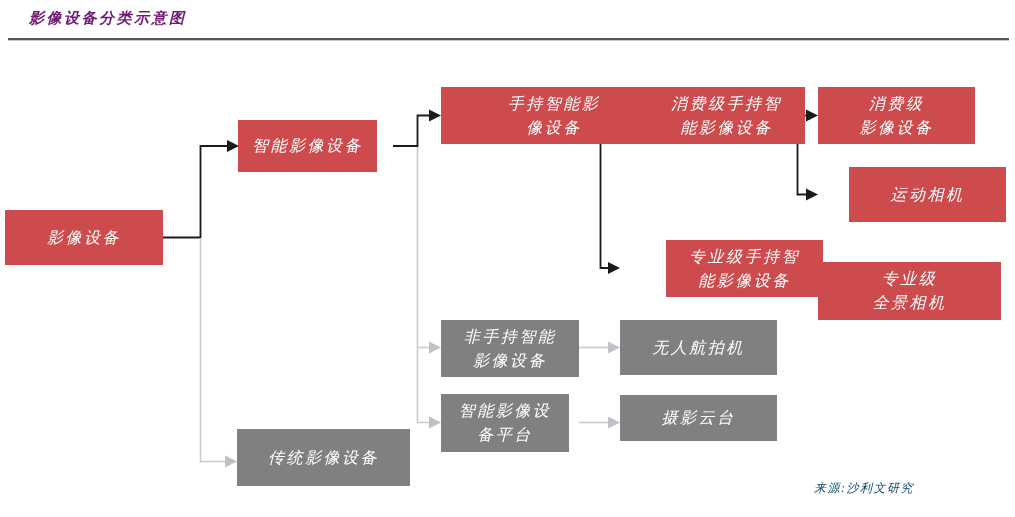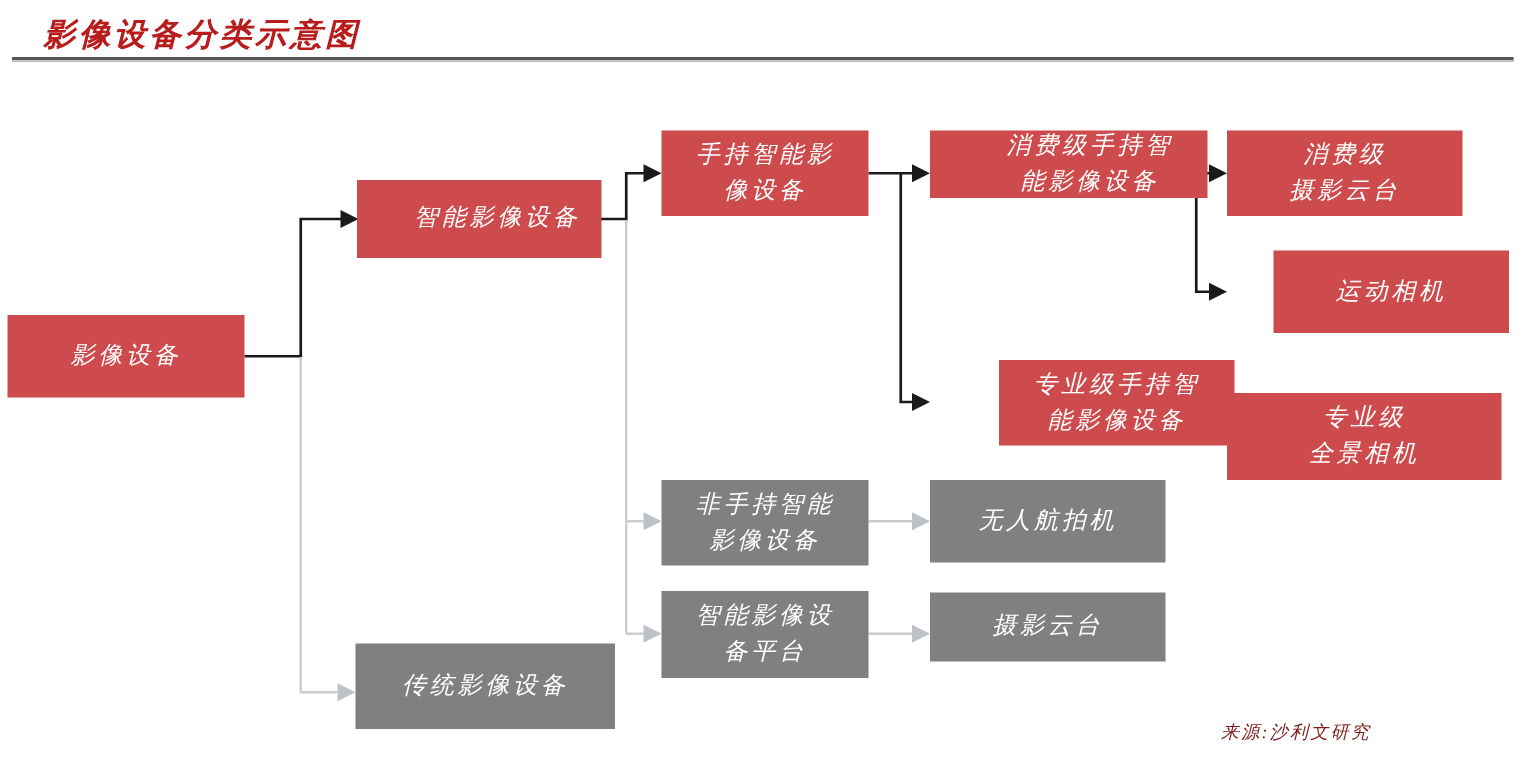--- a/index.html
+++ b/index.html
@@ -9,24 +9,24 @@
     position: relative;
     overflow: hidden;
     font-family: "Liberation Serif", serif;
   }
   .stage { position: absolute; inset: 0; }
 
   .page-title {
     position: absolute;
     left: 29px; top: 9px;
     margin: 0;
-    font-size: 21px;
+    font-size: 15px;
     font-weight: bold;
     font-style: italic;
-    color: #b91c1c;
+    color: #701a75;
     letter-spacing: 2.5px;
     font-family: "Liberation Serif", serif;
     white-space: nowrap;
   }
   .title-rule {
     position: absolute;
     left: 8px; right: 6px; top: 38px;
     height: 2px;
     background: #565656;
     border-bottom: 1px solid #c9c9c9;
@@ -44,26 +44,26 @@
     letter-spacing: 2.5px;
     line-height: 1.5;
     white-space: pre-line;
     font-family: "Liberation Serif", serif;
   }
   .node.red  { background: var(--c-red,  #ce4b4d); }
   .node.gray { background: var(--c-gray, #808080); }
 
   
   #node-root          { left:   5px; top: 210px; width: 158px; height: 55px; }
-  #node-smart         { left: 238px; top: 120px; width: 139px; height: 52px; padding-left: 24px; }
+  #node-smart         { left: 238px; top: 120px; width: 139px; height: 52px; }
   #node-traditional   { left: 237px; top: 415px; width: 173px; height: 57px; margin-top: 14px; }
-  #node-handheld      { left: 441px; top:  87px; width: 138px; height: 57px; }
+  #node-handheld      { left: 441px; top:  87px; width: 138px; height: 57px; padding-left: 44px; }
   #node-nonhandheld   { left: 441px; top: 320px; width: 138px; height: 57px; }
-  #node-platform      { left: 441px; top: 394px; width: 138px; height: 58px; }
-  #node-consumer      { left: 620px; top:  87px; width: 157px; height: 45px; padding-left: 28px; }
+  #node-platform      { left: 441px; top: 394px; width: 128px; height: 58px; }
+  #node-consumer      { left: 620px; top:  87px; width: 157px; height: 57px; padding-left: 28px; }
   #node-professional  { left: 620px; top: 240px; width: 157px; height: 57px; margin-left: 46px; }
   #node-drone         { left: 620px; top: 320px; width: 157px; height: 55px; }
   #node-gimbal        { left: 620px; top: 395px; width: 157px; height: 46px; }
   #node-consumer-pano { left: 818px; top:  87px; width: 157px; height: 57px; }
   #node-action-cam    { left: 818px; top: 167px; width: 157px; height: 55px; margin-left: 31px; }
   #node-pro-pano      { left: 818px; top: 238px; width: 183px; height: 58px; margin-top: 24px; }
 
   svg.connectors {
     position: absolute; left: 0; top: 0;
     width: 1015px; height: 517px;
@@ -72,21 +72,21 @@
   .ln-black { stroke: var(--c-line_black, #1a1a1a); stroke-width: 1.8; fill: none; }
   .ln-gray  { stroke: var(--c-line_gray,  #c9cccf); stroke-width: 1.6; fill: none; }
   .ah-black { fill: var(--c-line_black, #1a1a1a); stroke: none; }
   .ah-gray  { fill: var(--c-arrow_gray, #bcc2c8); stroke: none; }
 
   .source-note {
     position: absolute;
     left: 814px; top: 480px;
     font-size: 12px;
     font-style: italic;
-    color: #7f1d1d;
+    color: #0c4a6e;
     letter-spacing: 1.5px;
     font-family: "Liberation Serif", serif;
     white-space: nowrap;
   }
 </style>
 </head>
 <body>
 
 <div class="stage">
 
@@ -141,20 +141,20 @@
 影像设备</div>
   <div class="node gray" id="node-platform">智能影像设
 备平台</div>
   <div class="node red" id="node-consumer">消费级手持智
 能影像设备</div>
   <div class="node red" id="node-professional">专业级手持智
 能影像设备</div>
   <div class="node gray" id="node-drone">无人航拍机</div>
   <div class="node gray" id="node-gimbal">摄影云台</div>
   <div class="node red" id="node-consumer-pano">消费级
-摄影云台</div>
+影像设备</div>
   <div class="node red" id="node-action-cam">运动相机</div>
   <div class="node red" id="node-pro-pano">专业级
 全景相机</div>
 
   <div class="source-note">来源:沙利文研究</div>
 
 </div>
 
 </body></html>

